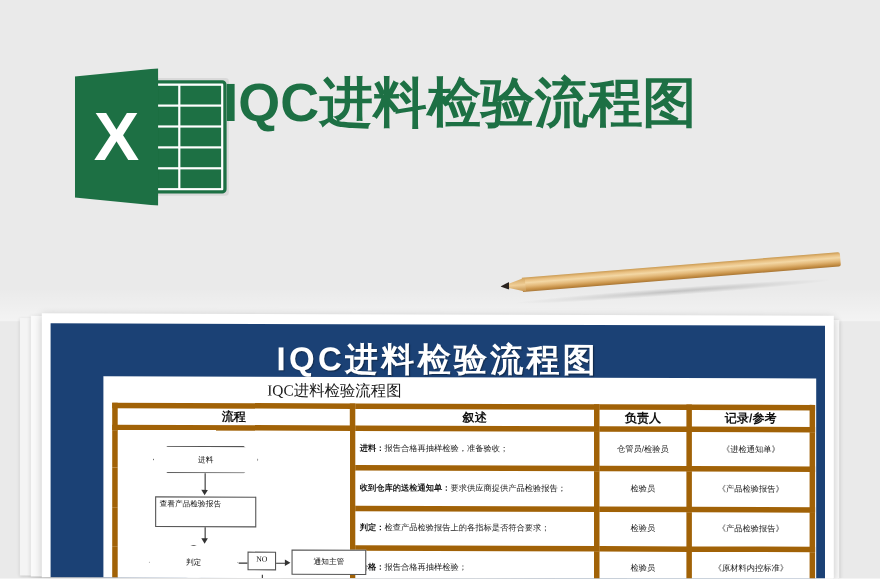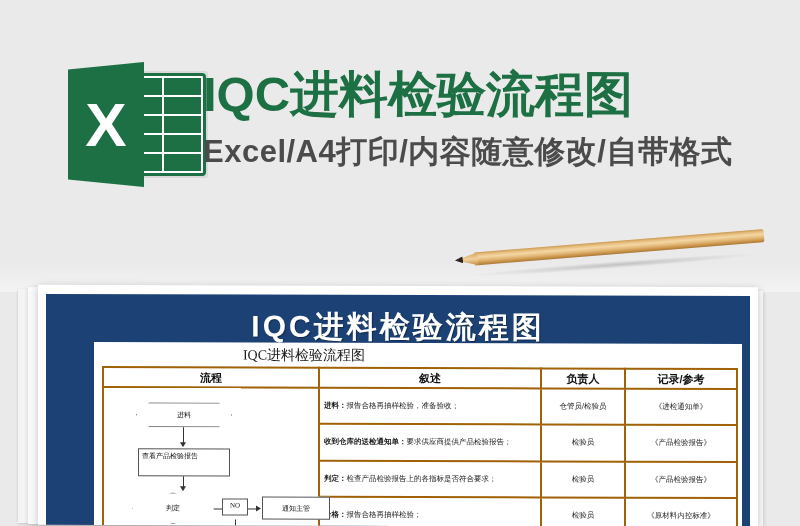--- a/index.html
+++ b/index.html
@@ -207,21 +207,21 @@
 
   
   #sheet-table {
     position: absolute;
     left: 8px; top: 24px;
     width: 634px;
     border-collapse: collapse;
     table-layout: fixed;
   }
   #sheet-table th, #sheet-table td {
-    border: 2px solid #a16207;
+    border: 5px solid #a16207;
     vertical-align: middle;
   }
   #sheet-table th {
     height: 20px;
     font-size: 11px;
     font-weight: bold;
     text-align: center;
     color: #111;
     background: #ffffff;
   }
@@ -342,21 +342,20 @@
         <div class="xl-cell"></div>
         <div class="xl-cell"></div>
         <div class="xl-cell"></div>
         <div class="xl-cell"></div>
       </div>
       <div class="xl-panel"></div>
       <div class="xl-x">X</div>
     </div>
 
     <div id="hero-title">IQC进料检验流程图</div>
-    <div id="hero-subtitle">Excel/A4打印/内容随意修改/自带格式</div>
 
     <div id="pencil-shadow"></div>
     <div id="pencil">
       <div class="pc-body"></div>
       <div class="pc-wood"></div>
       <div class="pc-tip"></div>
     </div>
   </div>
 
   <div id="sheen"></div>

